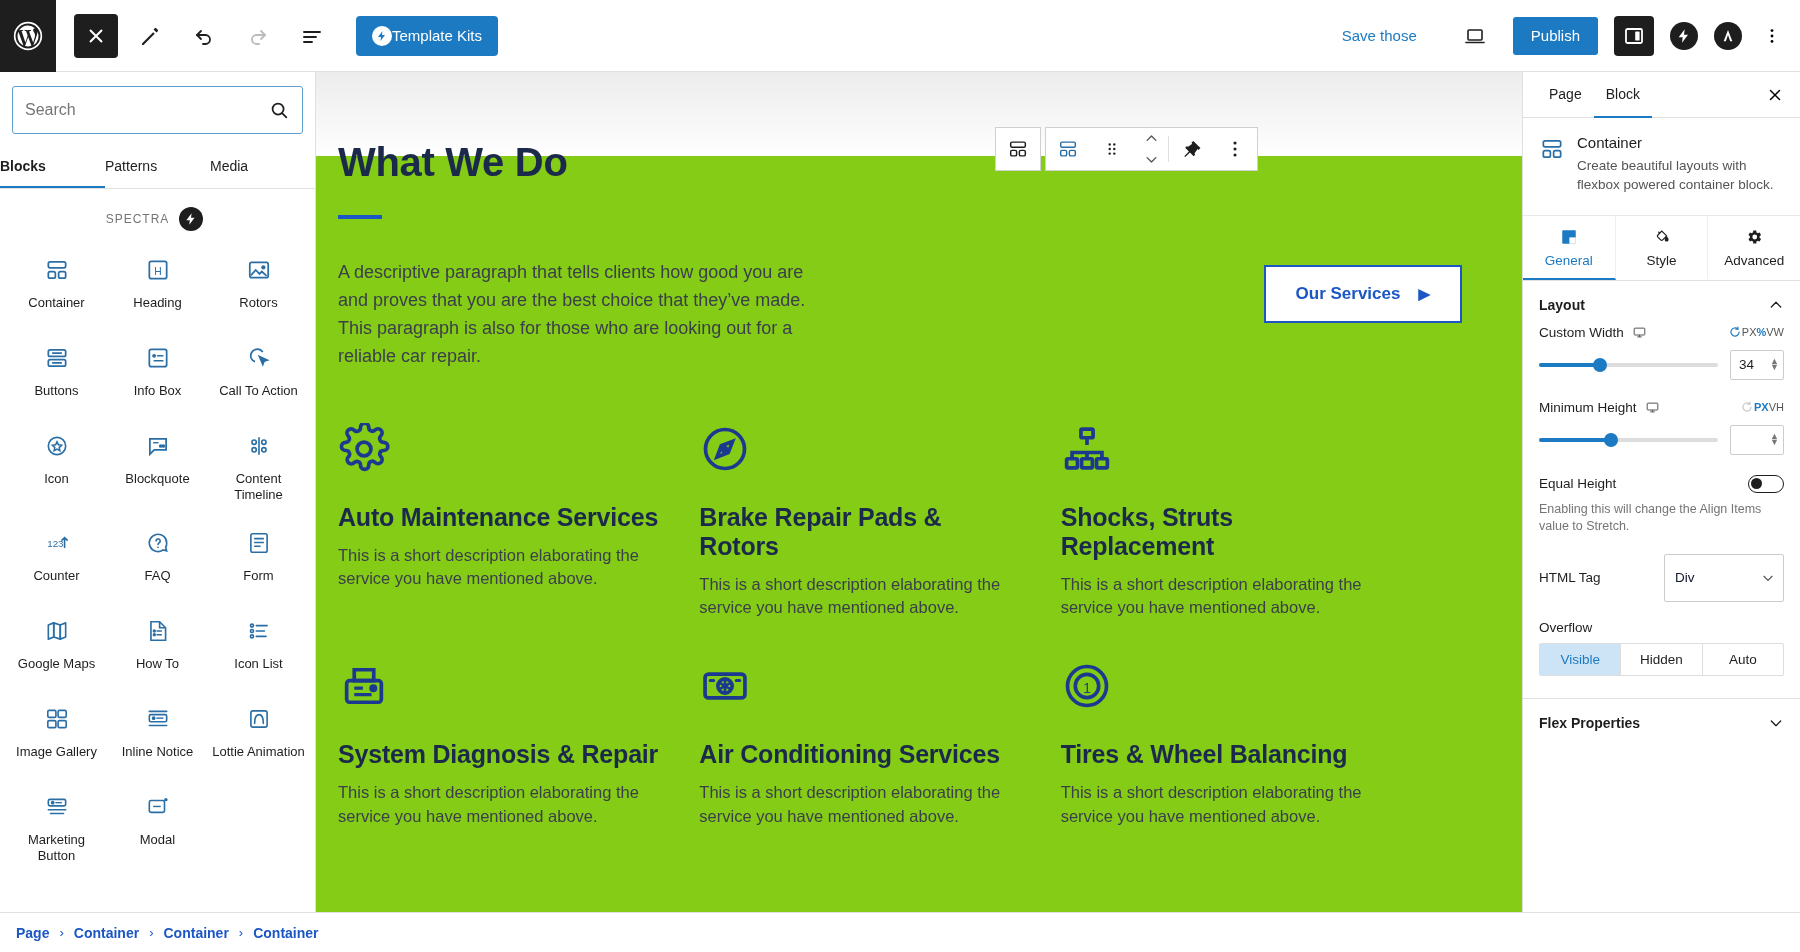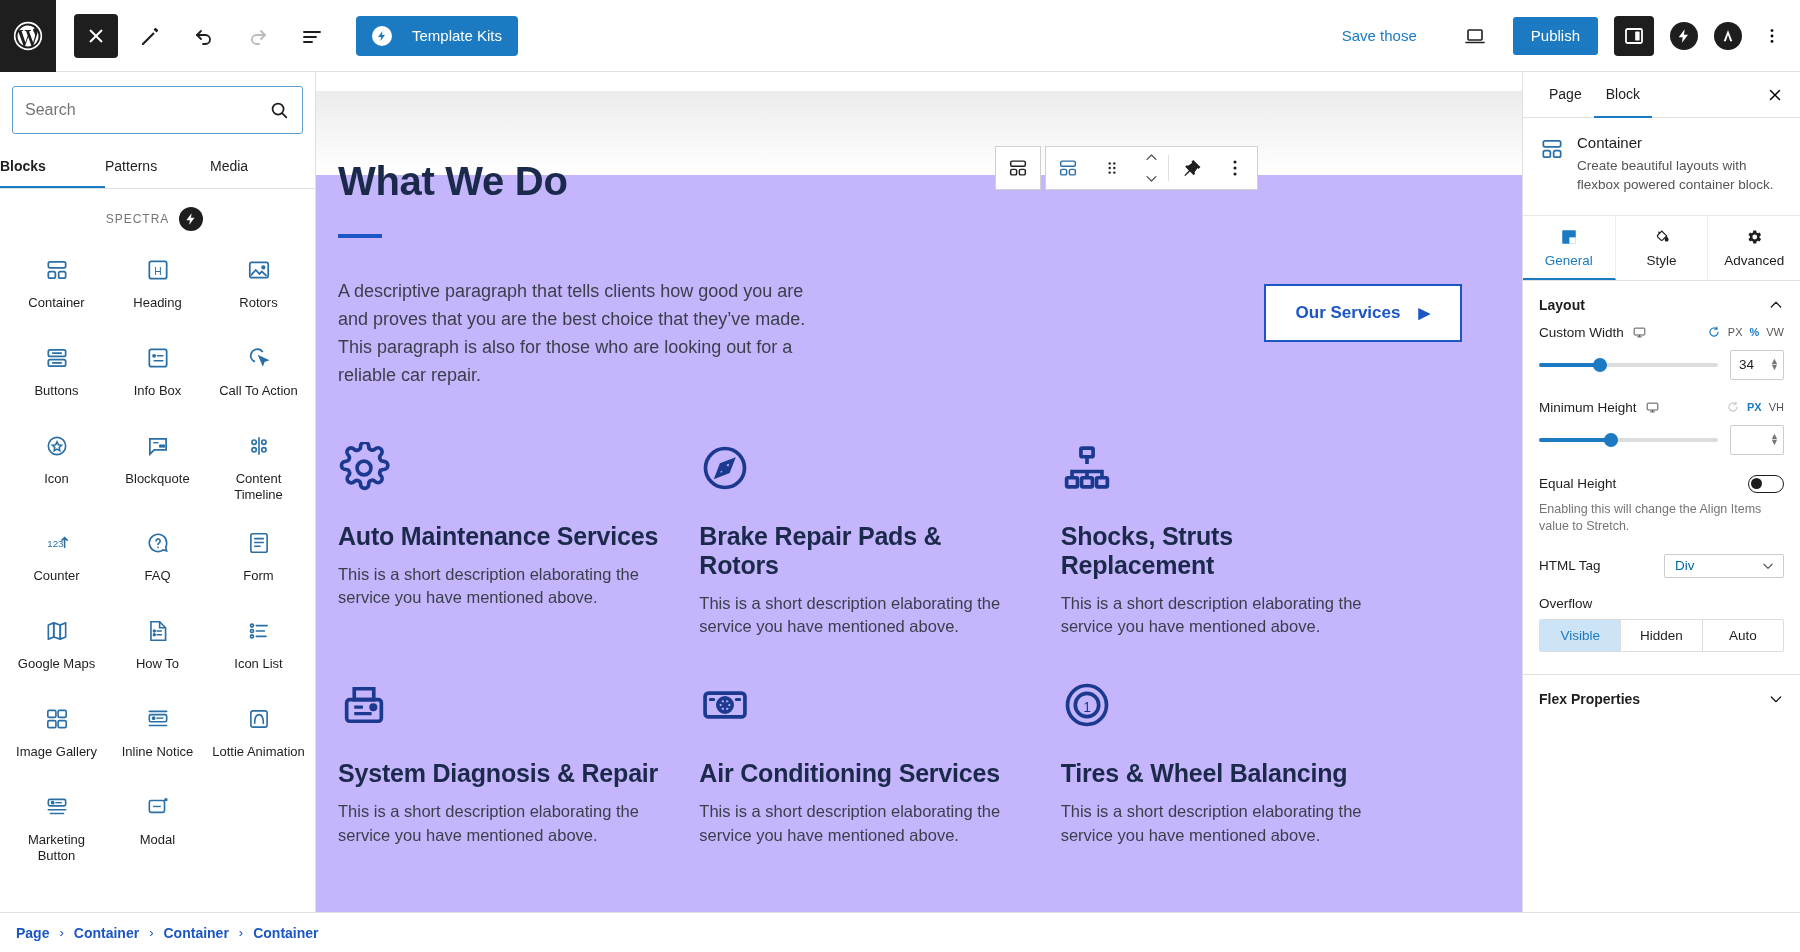--- a/index.html
+++ b/index.html
@@ -28,21 +28,21 @@
     width: 44px; height: 44px; margin-left: 10px;
     display: flex; align-items: center; justify-content: center;
     border-radius: 4px; background: transparent; border: none; cursor: pointer;
     color: #1e1e1e;
   }
   .tb-btn.dark { background: #1e1e1e; color: #fff; margin-left: 18px; border-radius: 4px; }
   .tb-btn.disabled { color: #bbb; }
   .tb-btn svg { width: 24px; height: 24px; }
   .template-kits {
     margin-left: 22px; height: 40px; border-radius: 4px; background: #1b7ac2;
-    color: #fff; display: flex; align-items: center; gap: 20px; padding: 0 16px;
+    color: #fff; display: flex; align-items: center; gap: 0; padding: 0 16px;
     font-size: 15px; font-weight: 500; cursor: pointer; border: none;
   }
   .tk-badge {
     width: 20px; height: 20px; border-radius: 50%; background: #fff;
     display: flex; align-items: center; justify-content: center; flex: 0 0 20px;
   }
   .tk-badge svg { width: 12px; height: 12px; }
   .topbar-spacer { flex: 1 1 auto; }
   .save-draft {
     color: #1b7ac2; font-size: 15px; background: none; border: none;
@@ -117,21 +117,21 @@
     min-height: 84px;
   }
   .block-item .bi-icon { color: #2a6ea6; height: 30px; display: flex; align-items: center; }
   .block-item .bi-icon svg { width: 26px; height: 26px; }
   .block-item .bi-label {
     margin-top: 10px; font-size: 13px; color: #1e1e1e; text-align: center;
     line-height: 1.25;
   }
 
   
-  .canvas-area { flex: 1 1 auto; position: relative; background: #c4b5fd; overflow: hidden; margin-top: 19px; }
+  .canvas-area { flex: 1 1 auto; position: relative; background: #84cc16; overflow: hidden; }
   .canvas-grad {
     position: absolute; left: 0; right: 0; top: 0; height: 84px;
     background: linear-gradient(180deg,#ececec 0%, #f7f7f7 60%, #ffffff 100%);
   }
   .canvas-inner { position: relative; padding: 68px 60px 0 22px; }
   .pg-heading {
     font-size: 40px; font-weight: 700; color: #1b2a4a; letter-spacing: -0.3px;
     font-family: "Liberation Sans", sans-serif;
   }
   .head-rule { width: 44px; height: 4px; background: #1b56c4; margin-top: 30px; }
@@ -230,21 +230,21 @@
     cursor: pointer;
   }
   .sect-head .sh-title { font-size: 14px; font-weight: 700; color: #1e1e1e; }
   .sect-head .sh-chev { margin-left: auto; color: #1e1e1e; display: flex; }
   .sect-head .sh-chev svg { width: 16px; height: 16px; }
   .sect-body { padding: 0 16px 6px 16px; }
   .ctl-row { display: flex; align-items: center; margin-bottom: 10px; }
   .ctl-label { font-size: 13.5px; color: #1e1e1e; }
   .ctl-dev { margin-left: 8px; color: #555; display: flex; }
   .ctl-dev svg { width: 15px; height: 15px; }
-  .ctl-units { margin-left: auto; display: flex; align-items: center; gap: 7px; }
+  .ctl-units { margin-left: auto; display: flex; align-items: center; }
   .reset-ic { color: #1b7ac2; display: flex; }
   .reset-ic.dim { color: #c8c8c8; }
   .reset-ic svg { width: 14px; height: 14px; }
   .unit { font-size: 11px; color: #555; cursor: pointer; }
   .unit.active { color: #1b7ac2; font-weight: 700; }
   .slider-row { display: flex; align-items: center; gap: 12px; margin-bottom: 20px; }
   .slider { position: relative; flex: 1 1 auto; height: 16px; }
   .slider .track {
     position: absolute; top: 6px; left: 0; right: 0; height: 4px;
     background: #ddd; border-radius: 2px;
@@ -269,23 +269,23 @@
     margin-left: auto; width: 36px; height: 18px; border-radius: 9px;
     border: 1.5px solid #1e1e1e; background: #fff; position: relative; cursor: pointer;
   }
   .toggle .knob {
     position: absolute; left: 2px; top: 2px; width: 11px; height: 11px;
     border-radius: 50%; background: #1e1e1e;
   }
   .help-text { font-size: 12.5px; color: #757575; line-height: 1.4; margin-top: 8px; }
   .select-row { display: flex; align-items: center; margin-top: 18px; }
   .select {
-    margin-left: auto; width: 120px; height: 24px; border: 1px solid #ccc;
+    margin-left: auto; width: 120px; height: 48px; border: 1px solid #ccc;
     border-radius: 2px; display: flex; align-items: center; padding: 0 8px 0 10px;
-    font-size: 13.5px; color: #0369a1; cursor: pointer;
+    font-size: 13.5px; color: #0f172a; cursor: pointer;
   }
   .select .sel-chev { margin-left: auto; display: flex; color: #555; }
   .select .sel-chev svg { width: 14px; height: 14px; }
   .ovf-label { font-size: 13.5px; color: #1e1e1e; margin-top: 18px; margin-bottom: 8px; }
   .seg { display: flex; border: 1px solid #ddd; border-radius: 2px; overflow: hidden; }
   .seg-item {
     flex: 1 1 0; text-align: center; font-size: 13.5px; padding: 8px 0;
     cursor: pointer; color: #1e1e1e; border-right: 1px solid #ddd;
   }
   .seg-item:last-child { border-right: none; }

